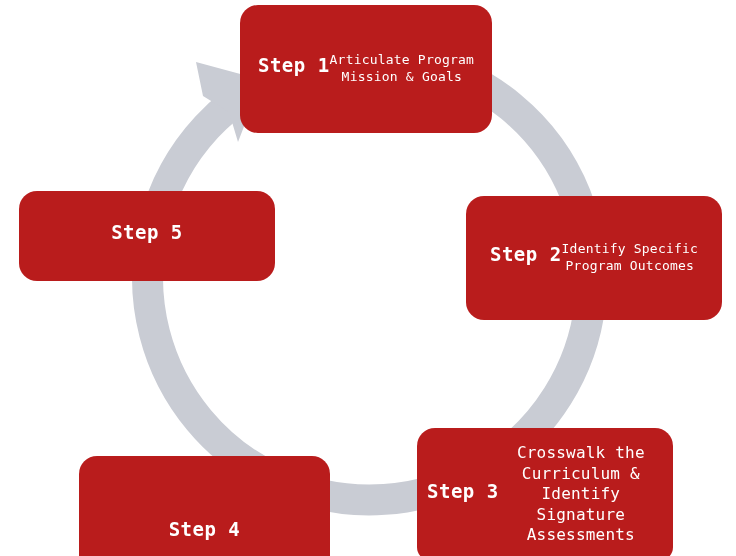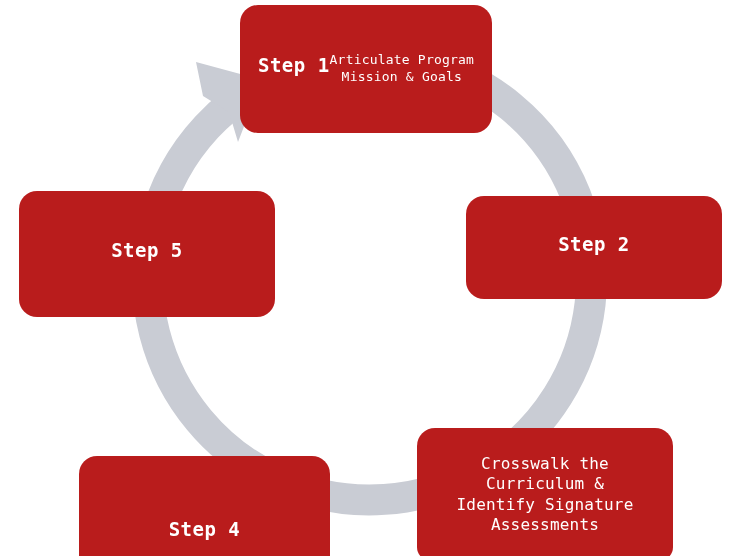--- a/index.html
+++ b/index.html
@@ -54,24 +54,24 @@
   }
   .step-desc {
     font-size: 13px;
     font-weight: normal;
     letter-spacing: 0.2px;
     white-space: pre-line;
   }
 
   
   #step-1 { left: 240px; top: 5px;   width: 252px; height: 128px; }
-  #step-2 { left: 466px; top: 196px; width: 256px; height: 103px; }
+  #step-2 { left: 466px; top: 196px; width: 256px; height: 124px; }
   #step-3 { left: 417px; top: 428px; width: 256px; height: 133px; border-radius: 18px 18px 14px 14px; }
   #step-4 { left: 79px;  top: 426px; width: 251px; height: 154px; margin-top: 30px; }
-  #step-5 { left: 19px;  top: 191px; width: 256px; height: 126px; }
+  #step-5 { left: 19px;  top: 191px; width: 256px; height: 90px; }
 
   #step-3 .step-desc { font-size: 16px; }
 </style>
 </head>
 <body>
 
 <div id="diagram-canvas">
 
   <svg id="ring-layer" viewBox="0 0 736 556" aria-hidden="true">
 
@@ -82,23 +82,26 @@
   </svg>
 
   <div class="step-box" id="step-1">
     <div class="step-title">Step 1</div>
     <div class="step-desc">Articulate Program
 Mission &amp; Goals</div>
   </div>
 
   <div class="step-box" id="step-2">
     <div class="step-title">Step 2</div>
+    <div class="step-desc">Identify Specific
+Program Outcomes</div>
   </div>
 
   <div class="step-box" id="step-3">
+    <div class="step-title">Step 3</div>
     <div class="step-desc">Crosswalk the
 Curriculum &amp;
 Identify Signature
 Assessments</div>
   </div>
 
   <div class="step-box" id="step-4">
     <div class="step-title">Step 4</div>
   </div>
 

